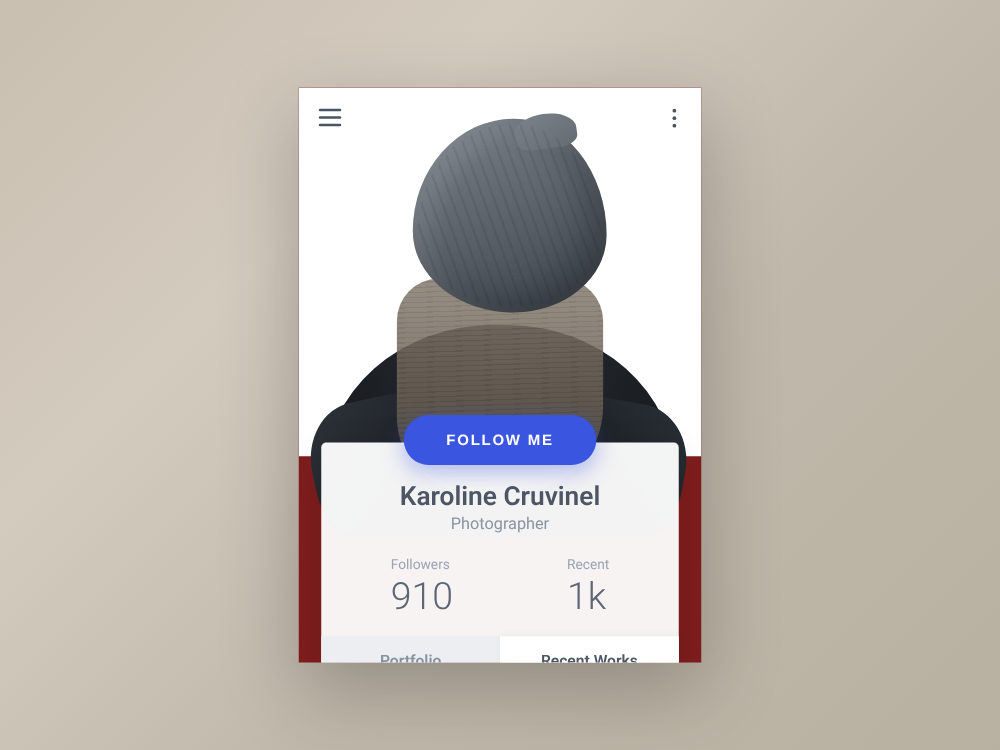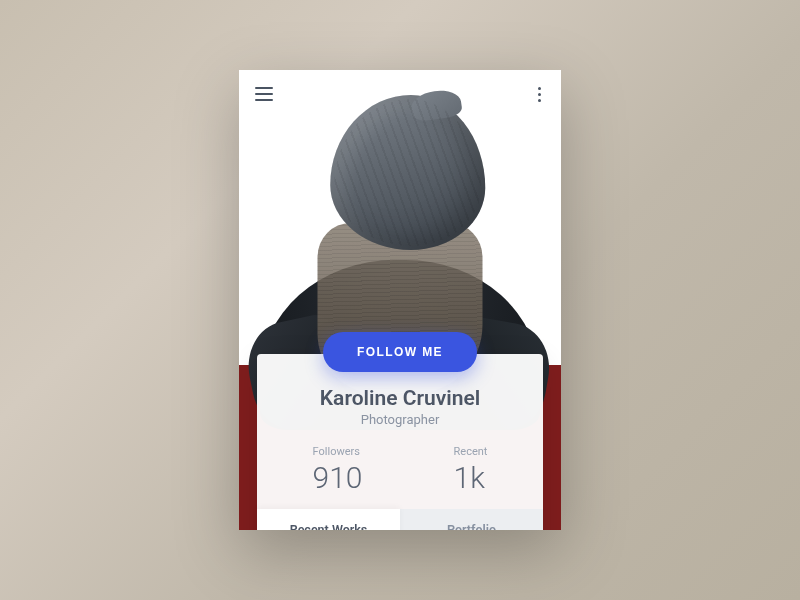--- a/index.html
+++ b/index.html
@@ -323,22 +323,22 @@
         <div class="stat-label">Followers</div>
         <div class="stat-value">910</div>
       </div>
       <div class="stat">
         <div class="stat-label">Recent</div>
         <div class="stat-value">1k</div>
       </div>
     </div>
 
     <div class="tabs">
+      <div class="tab">Portfolio</div>
       <div class="tab active">Recent Works</div>
-      <div class="tab">Portfolio</div>
     </div>
 
     <div class="thumbs">
       <div class="thumb thumb1"></div>
       <div class="thumb thumb2"></div>
       <div class="thumb thumb3"></div>
     </div>
   </div>
 </div>
 

